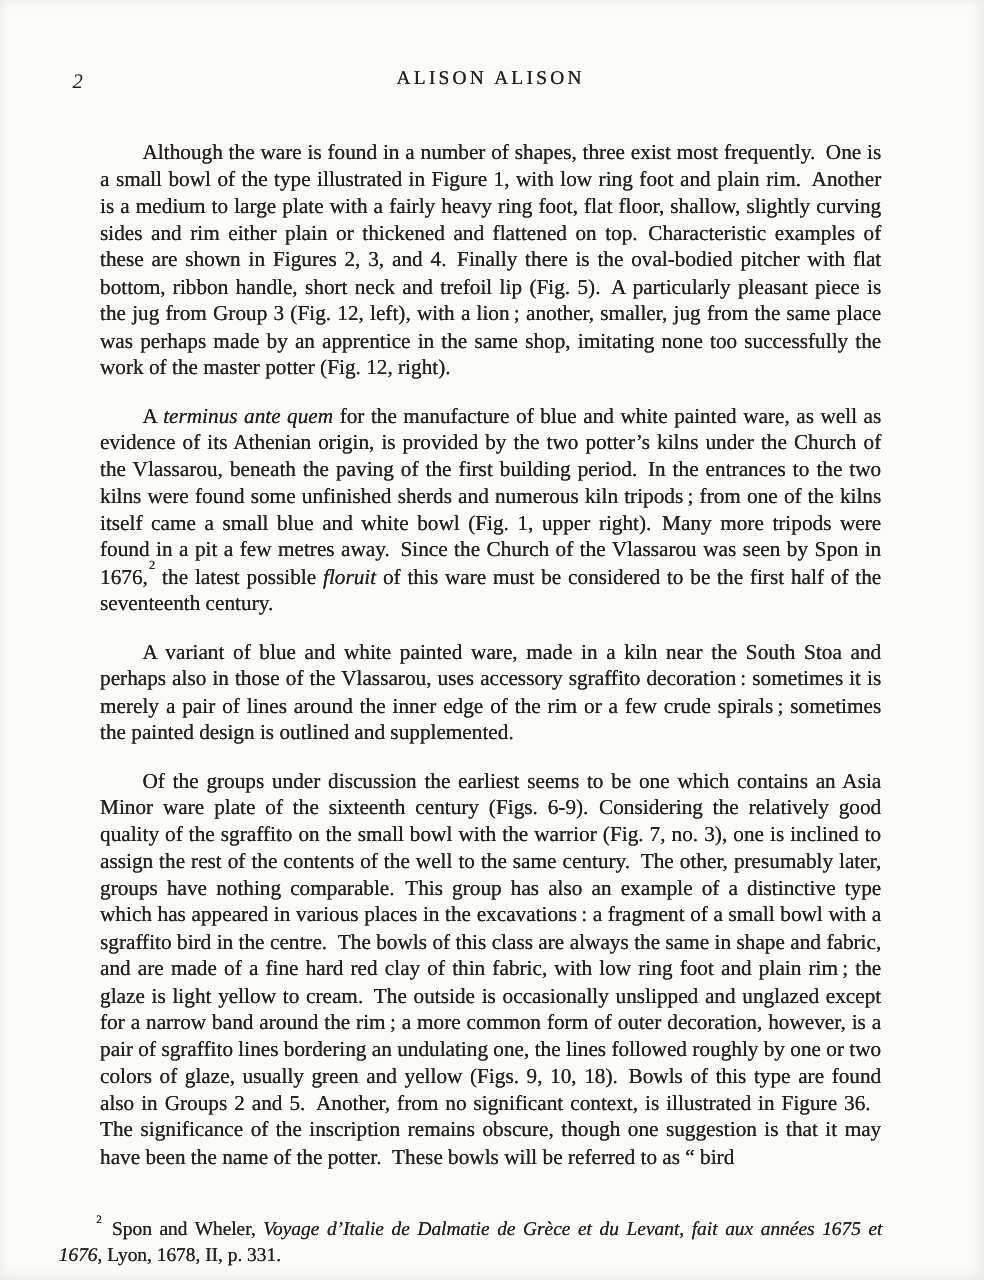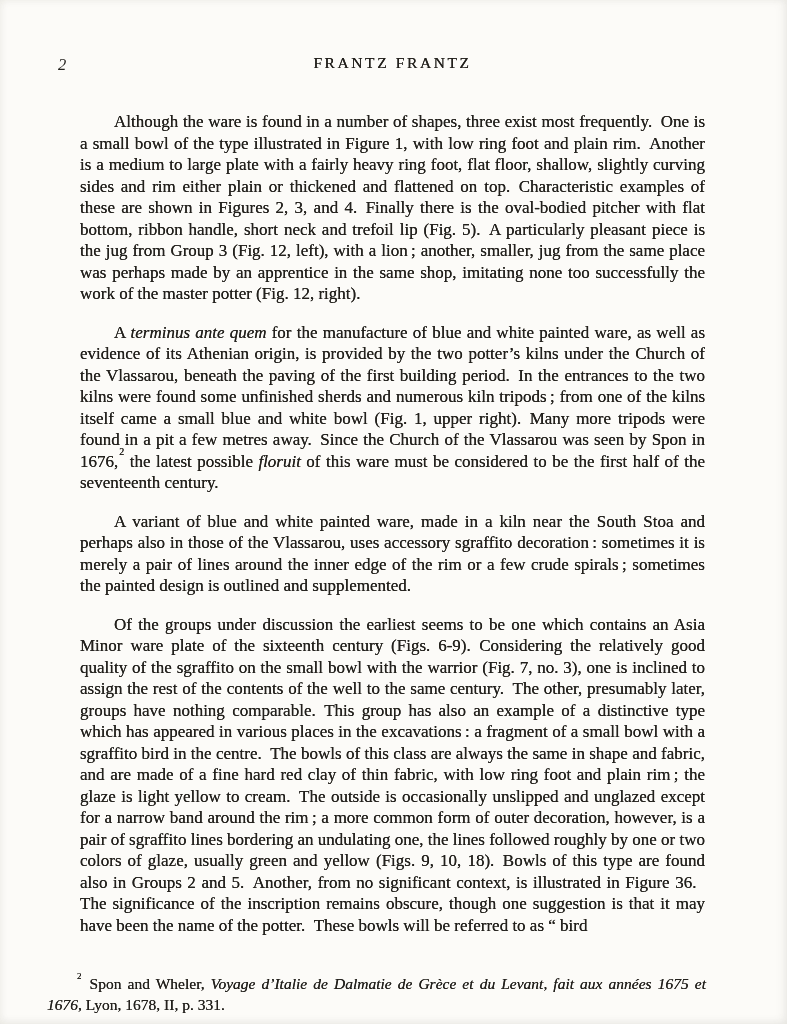--- a/index.html
+++ b/index.html
@@ -85,21 +85,21 @@
   .footnote p { margin: 0; text-indent: 30px; }
   .footnote .fn-ref { font-size: 9px; top: -4px; margin-left: 0; margin-right: 2px; }
 </style>
 </head>
 <body>
 
 <div class="page">
 
   <header class="running-header">
     <span class="page-number">2</span>
-    <span class="running-title">FRANTZ FRANTZ</span>
+    <span class="running-title">ALISON ALISON</span>
   </header>
 
   <main class="text-block">
 
     <p class="para"><span>Although the ware is found in a number of shapes, three exist most frequently. One is a small bowl of the type illustrated in Figure 1, with low ring foot and plain rim. Another is a medium to large plate with a fairly heavy ring foot, flat floor, shallow, slightly curving sides and rim either plain or thickened and flattened on top. Characteristic examples of these are shown in Figures 2, 3, and 4. Finally there is the oval-bodied pitcher with flat bottom, ribbon handle, short neck and trefoil lip (Fig. 5). A particularly pleasant piece is the jug from Group 3 (Fig. 12, left), with a lion ; another, smaller, jug from the same place was perhaps made by an apprentice in the same shop, imitating none too successfully the work of the master potter (Fig. 12, right).</span></p>
 
     <p class="para"><span>A </span><i>terminus ante quem</i><span> for the manufacture of blue and white painted ware, as well as evidence of its Athenian origin, is provided by the two potter’s kilns under the Church of the Vlassarou, beneath the paving of the first building period. In the entrances to the two kilns were found some unfinished sherds and numerous kiln tripods ; from one of the kilns itself came a small blue and white bowl (Fig. 1, upper right). Many more tripods were found in a pit a few metres away. Since the Church of the Vlassarou was seen by Spon in 1676,</span><sup class="fn-ref">2</sup><span> the latest possible </span><i>floruit</i><span> of this ware must be considered to be the first half of the seventeenth century.</span></p>
 
     <p class="para"><span>A variant of blue and white painted ware, made in a kiln near the South Stoa and perhaps also in those of the Vlassarou, uses accessory sgraffito decoration : sometimes it is merely a pair of lines around the inner edge of the rim or a few crude spirals ; sometimes the painted design is outlined and supplemented.</span></p>
 

